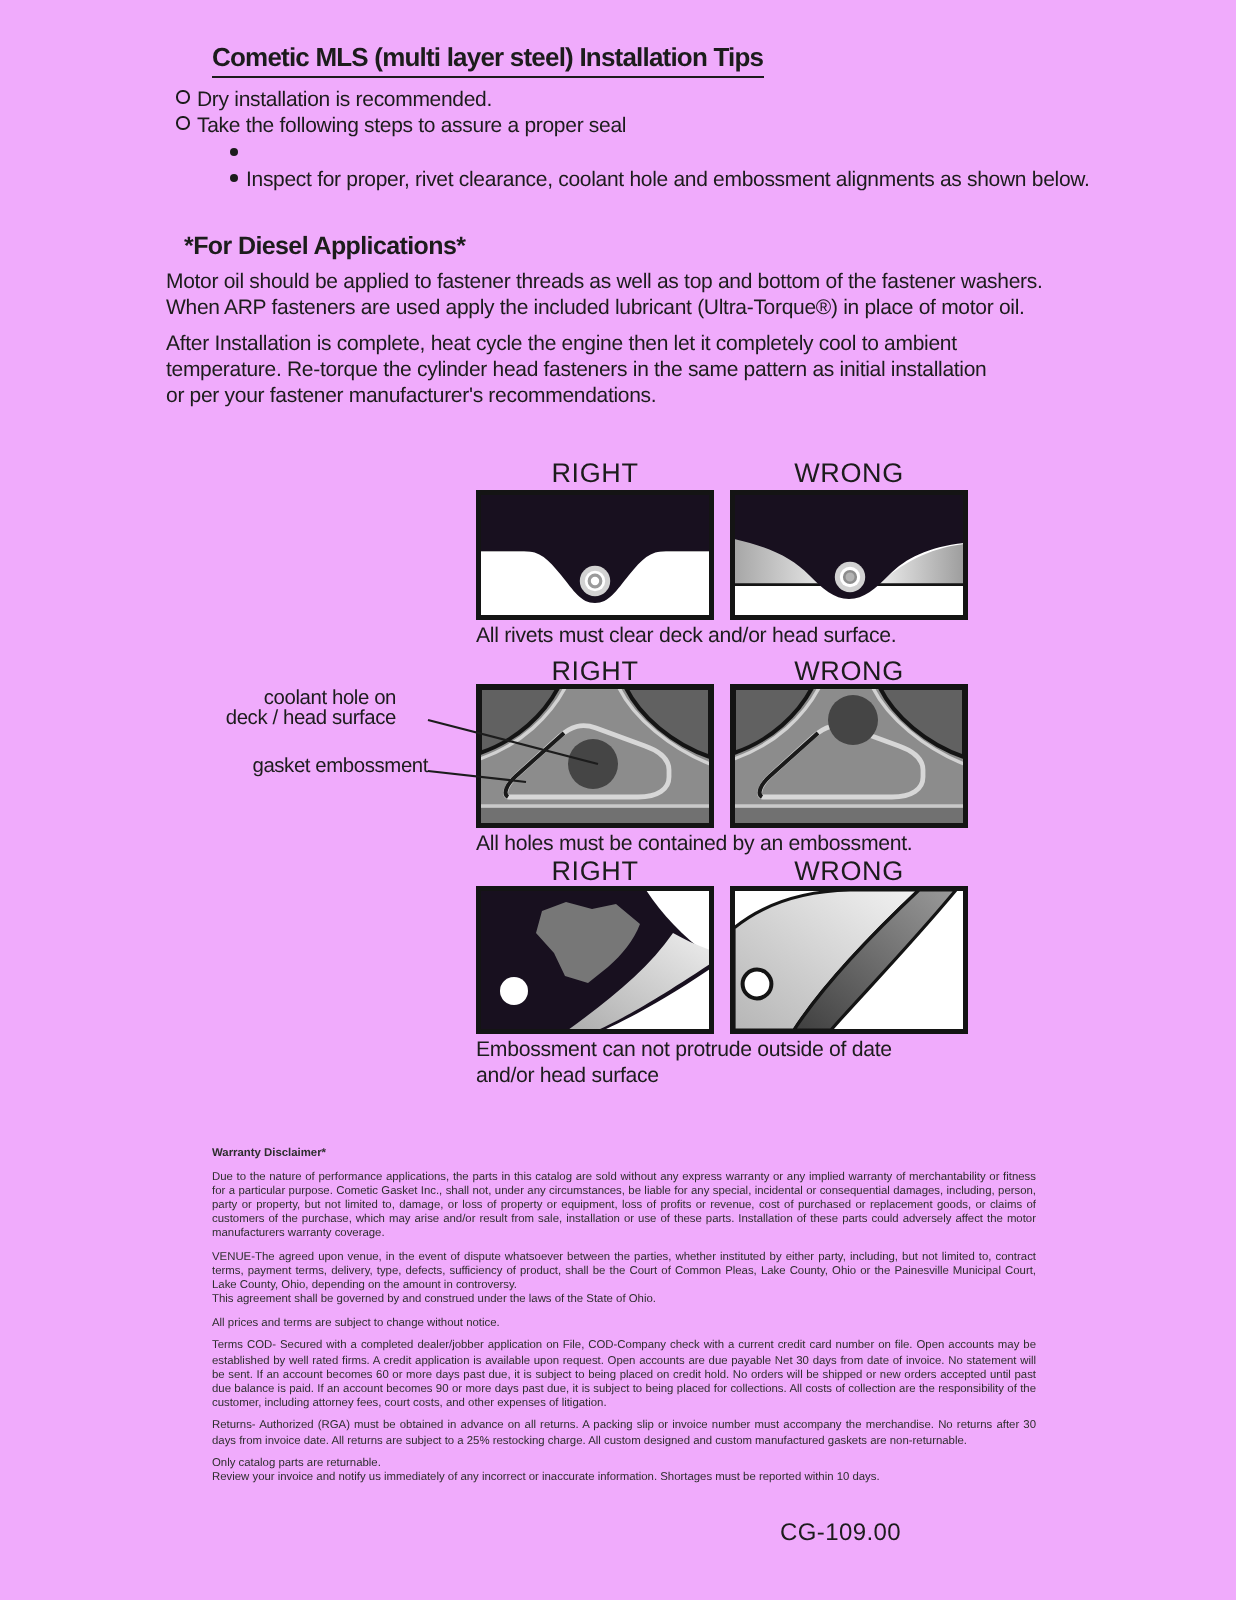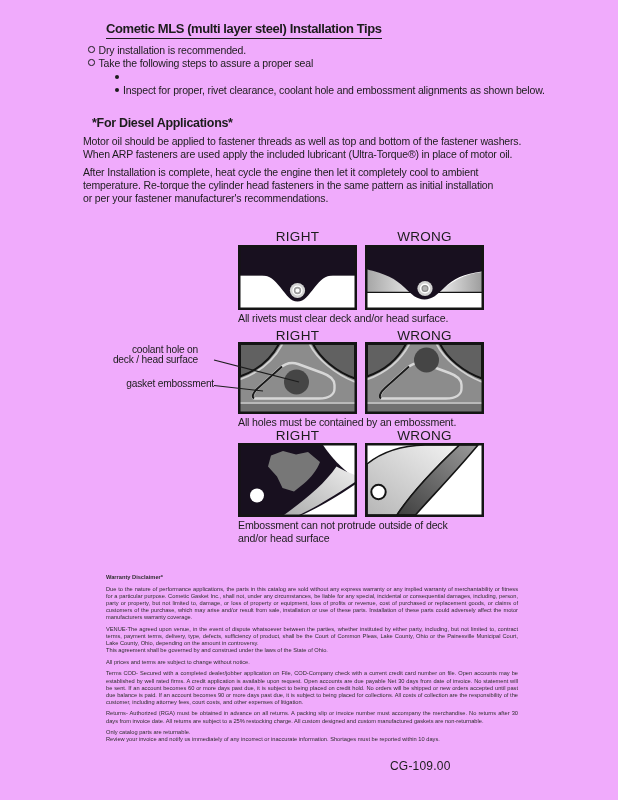--- a/index.html
+++ b/index.html
@@ -175,21 +175,21 @@
   </svg>
 
   <svg class="panel" style="left:365px;top:443px" width="119" height="74" viewBox="0 0 119 74">
     <rect x="1" y="1" width="117" height="72" fill="#ffffff"></rect>
     <path d="M2,21 C18,8 38,2.5 60,2 H94.5 C68,27 45,52 32,72 H2 Z" fill="url(#g-band)" stroke="#141414" stroke-width="1.6" stroke-linejoin="round"></path>
     <path d="M94.5,2 H113 C88,32 63,57.5 50.5,72 H32 C45,52 68,27 94.5,2 Z" fill="url(#g-bandd)" stroke="#141414" stroke-width="1.6" stroke-linejoin="round"></path>
     <circle cx="13.5" cy="49" r="7.2" fill="#ffffff" stroke="#141414" stroke-width="2"></circle>
     <rect class="pborder" x="1.25" y="1.25" width="116.5" height="71.5"></rect>
   </svg>
 
-  <div class="dcap" style="left:238px;top:519px">Embossment can not protrude outside of deck
+  <div class="dcap" style="left:238px;top:519px">Embossment can not protrude outside of date
 and/or head surface</div>
 
   <div class="legal">
     <p class="lg-h">Warranty Disclaimer*</p>
     <p>Due to the nature of performance applications, the parts in this catalog are sold without any express warranty or any implied warranty of merchantability or fitness for a particular purpose.  Cometic Gasket Inc., shall not, under any circumstances, be liable for any special, incidental or consequential damages, including, person, party or property, but not limited to, damage, or loss of property or equipment, loss of profits or revenue, cost of purchased or replacement goods, or claims of customers of the purchase, which may arise and/or result from sale, installation or use of these parts.  Installation of these parts could adversely affect the motor manufacturers warranty coverage.</p>
     <p>VENUE-The agreed upon venue, in the event of dispute whatsoever between the parties, whether instituted by either party, including, but not limited to, contract terms, payment terms, delivery, type, defects, sufficiency of product, shall be the Court of Common Pleas, Lake County, Ohio or the Painesville Municipal Court, Lake County, Ohio, depending on the amount in controversy.</p>
     <p class="tight">This agreement shall be governed by and construed under the laws of the State of Ohio.</p>
     <p>All prices and terms are subject to change without notice.</p>
     <p>Terms COD- Secured with a completed dealer/jobber application on File, COD-Company check with a current credit card number on file.  Open accounts may be established by well rated firms.  A credit application is available upon request.  Open accounts are due payable Net 30 days from date of invoice.  No statement will be sent.  If an account becomes 60 or more days past due, it is subject to being placed on credit hold.  No orders will be shipped or new orders accepted until past due balance is paid.  If an account becomes 90 or more days past due, it is subject to being placed for collections.  All costs of collection are the responsibility of the customer, including attorney fees, court costs, and other expenses of litigation.</p>
     <p>Returns- Authorized (RGA) must be obtained in advance on all returns.  A packing slip or invoice number must accompany the merchandise.  No returns after 30 days from invoice date.  All returns are subject to a 25% restocking charge.  All custom designed and custom manufactured gaskets are non-returnable.</p>

